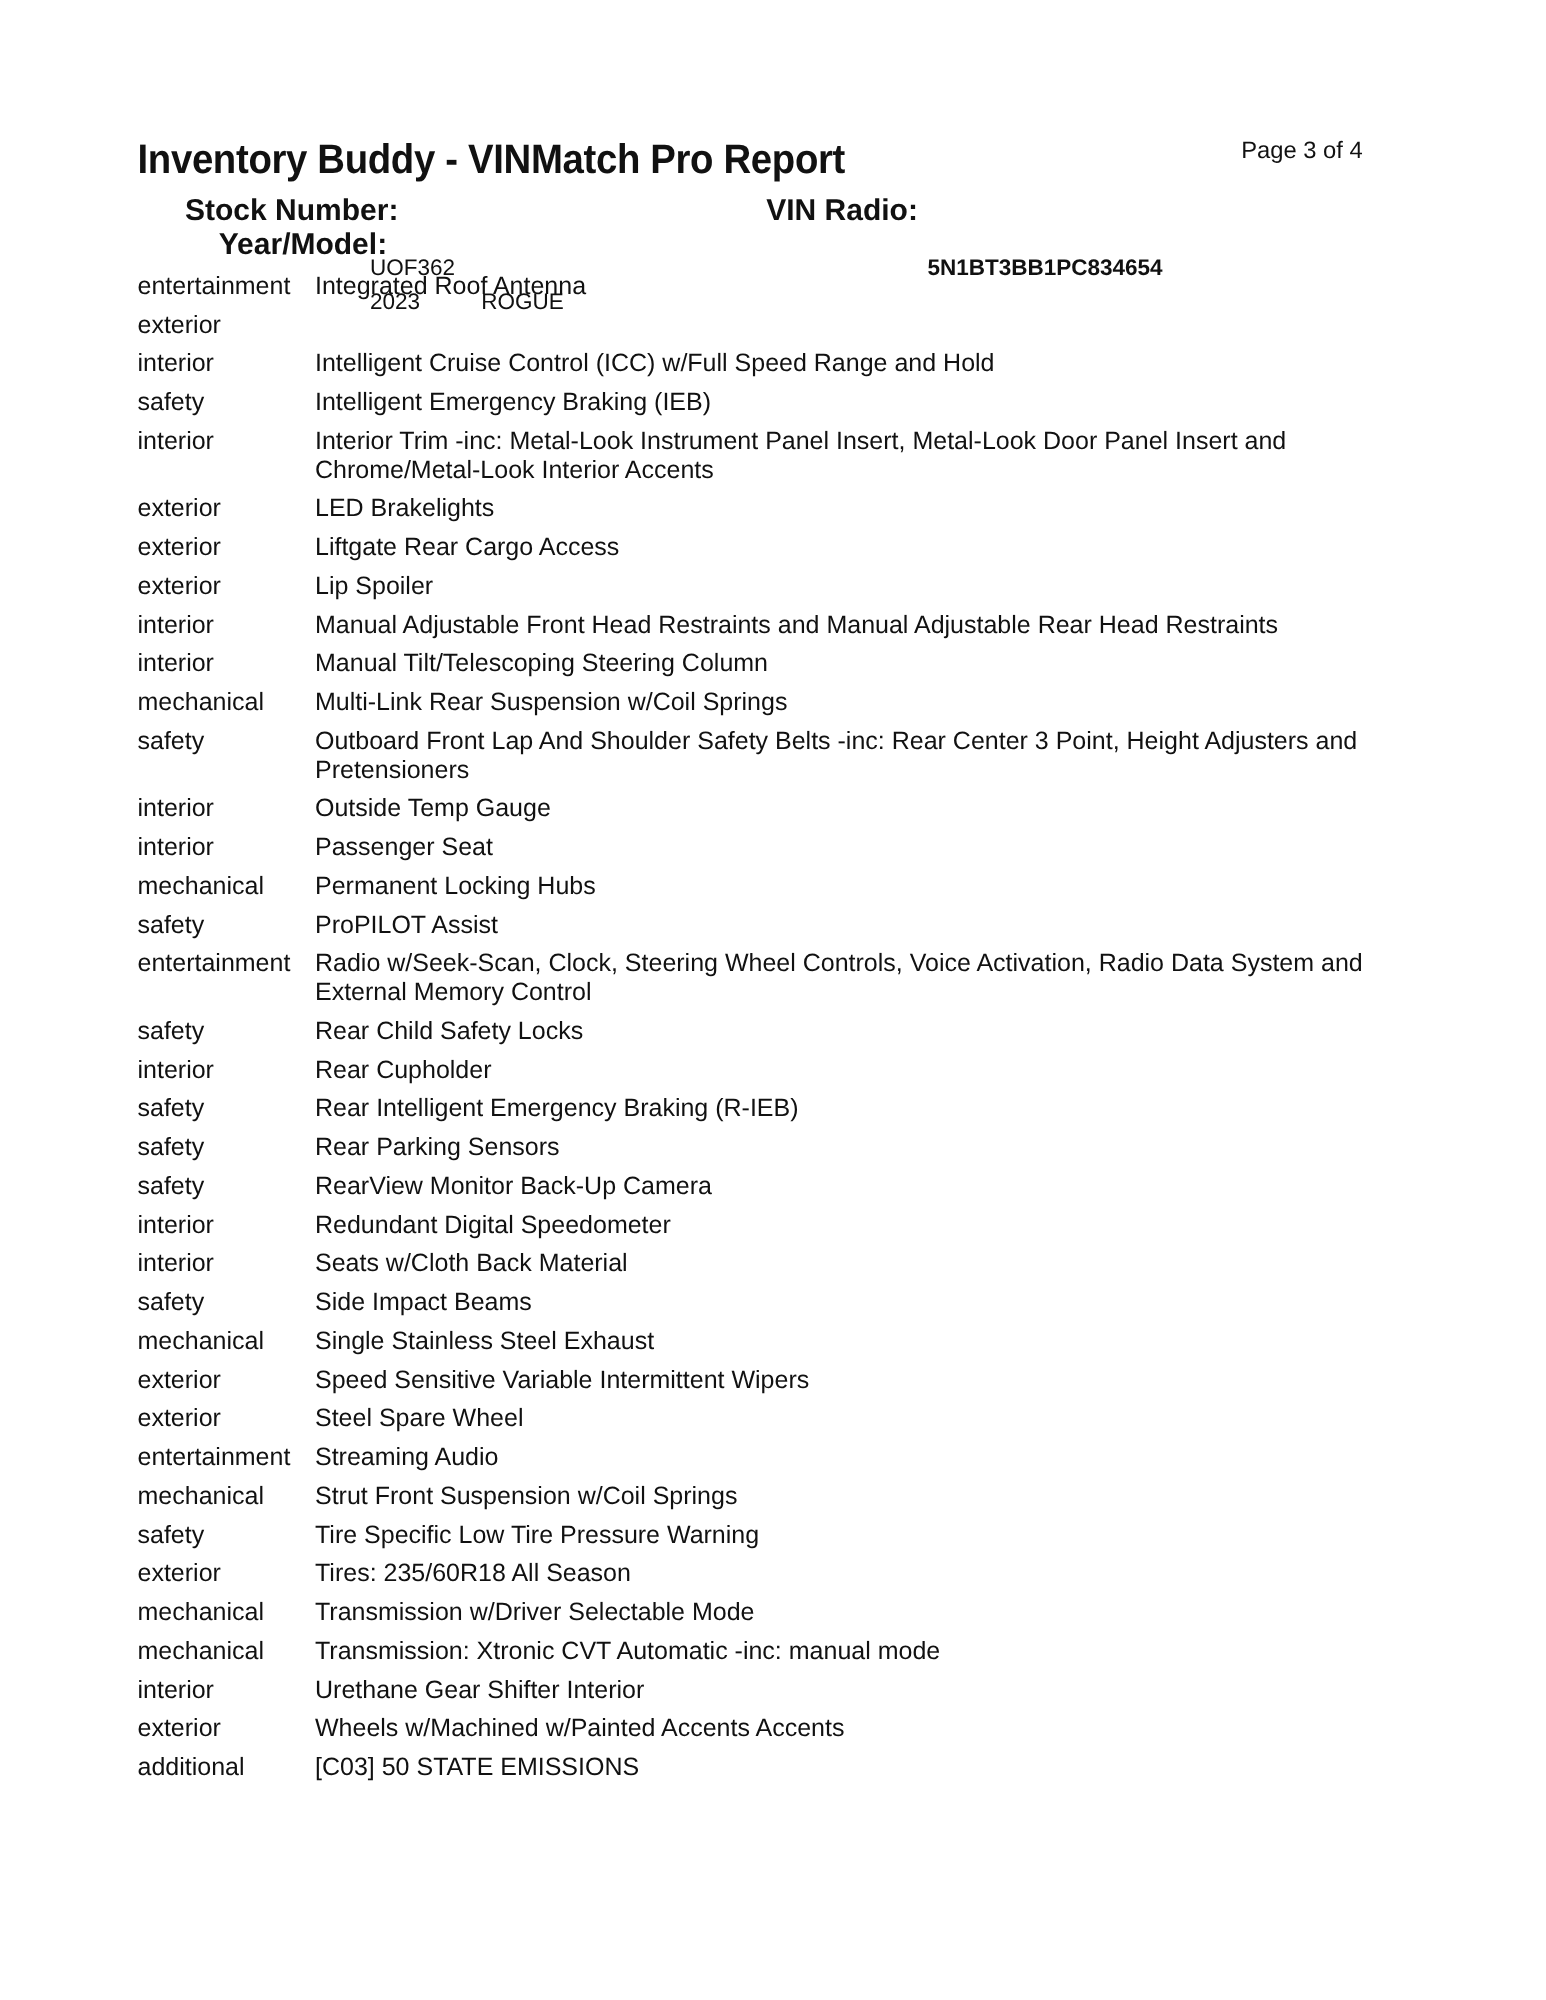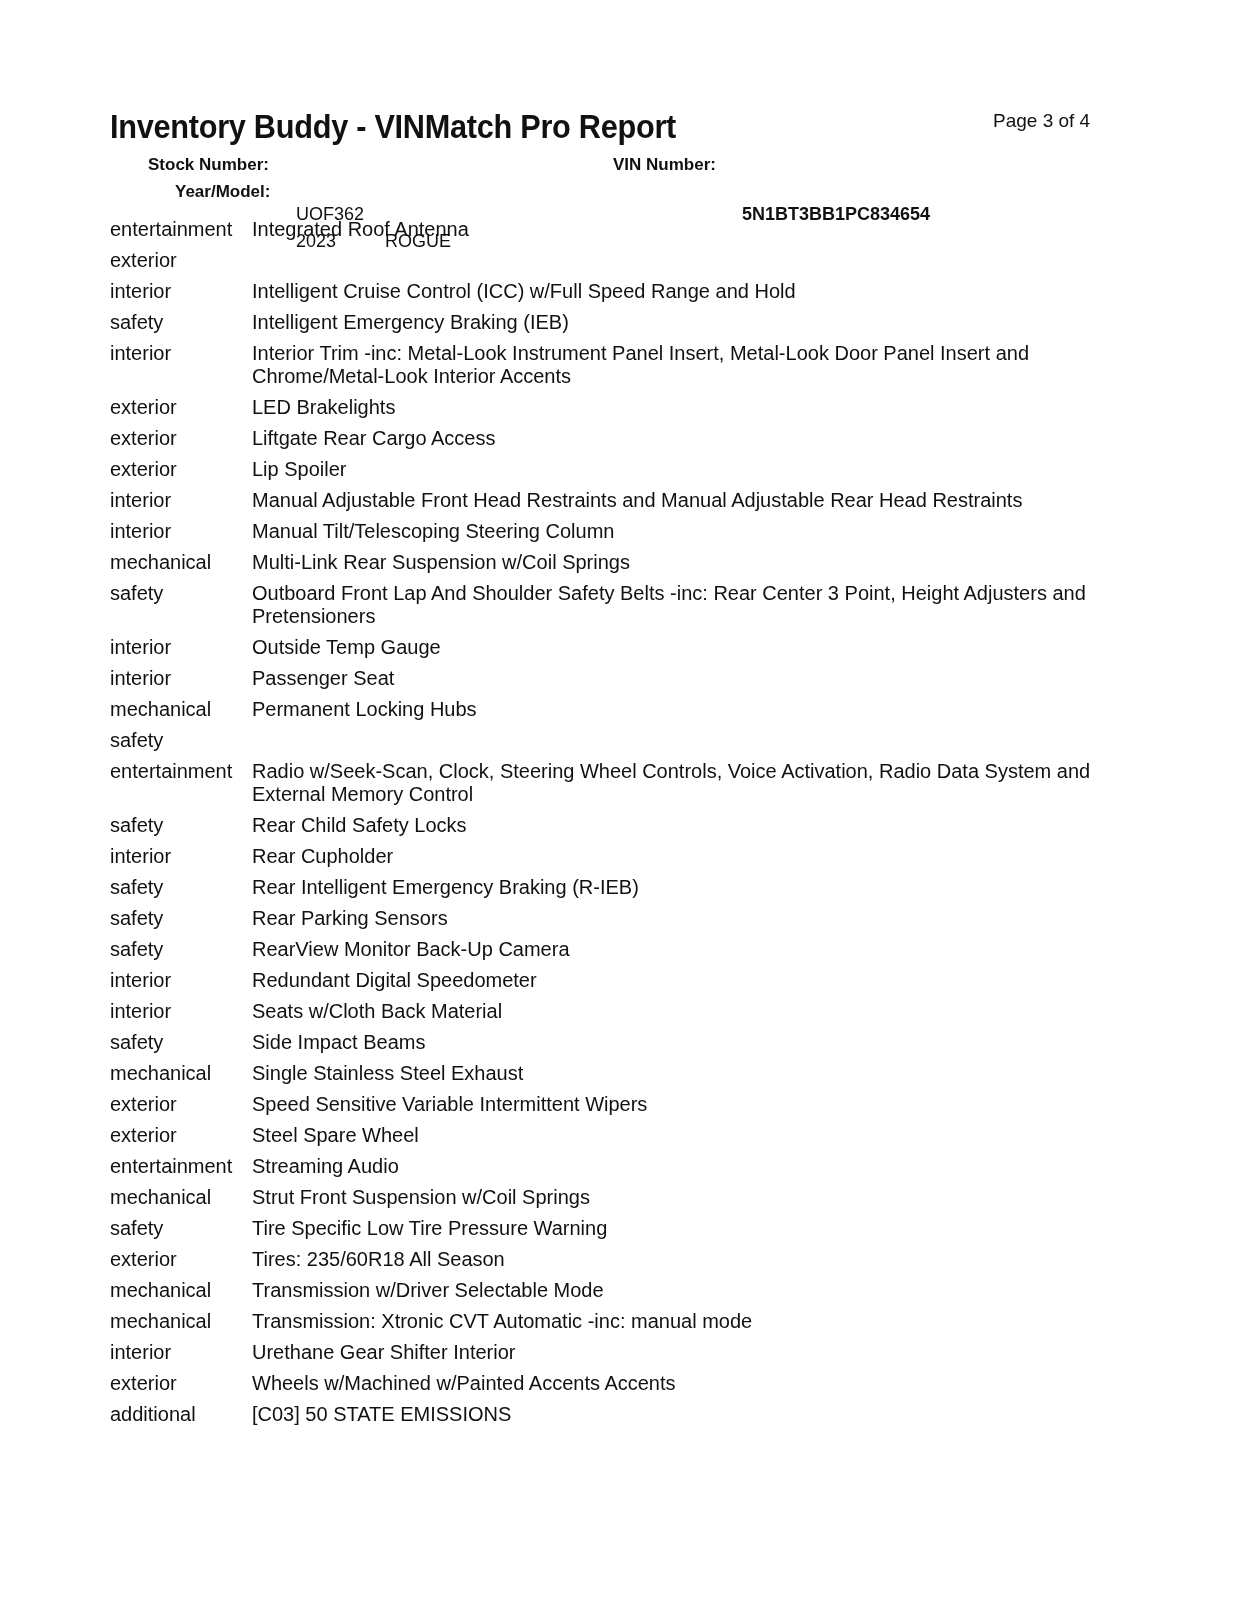--- a/index.html
+++ b/index.html
@@ -11,38 +11,38 @@
     position: absolute; left: 110px; top: 108px;
     font-family: "Liberation Sans", sans-serif;
     font-weight: bold; font-size: 33px; letter-spacing: -0.3px;
     transform: scaleX(0.93); transform-origin: left top;
   }
   .page-num {
     position: absolute; left: 993px; top: 110px;
     font-size: 19px;
   }
   .meta-label {
-    position: absolute; font-weight: bold; font-size: 17px; text-align: right;
+    position: absolute; font-weight: bold; font-size: 24px; text-align: right;
   }
   .meta-value { position: absolute; font-size: 18px; margin-top: 48px; }
   .rows { position: absolute; left: 110px; top: 218px; width: 1000px; }
   .row { display: flex; margin-bottom: 8px; font-size: 20px; line-height: 23px; }
   .row .cat { width: 142px; flex: none; }
   .row .desc { flex: 1; }
 </style>
 </head>
 <body>
 
 <div class="title">Inventory Buddy - VINMatch Pro Report</div>
 <div class="page-num">Page 3 of 4</div>
 
 <div class="meta-label" style="left:148px; top:155px;">Stock Number:</div>
 <div class="meta-value" style="left:296px; top:156px;">UOF362</div>
 
-<div class="meta-label" style="left:613px; top:155px;">VIN Number:</div>
+<div class="meta-label" style="left:613px; top:155px;">VIN Radio:</div>
 <div class="meta-value" style="left:742px; top:156px;font-weight:bold;">5N1BT3BB1PC834654</div>
 
 <div class="meta-label" style="left:175px; top:182px;">Year/Model:</div>
 <div class="meta-value" style="left:296px; top:183px;">2023</div>
 <div class="meta-value" style="left:385px; top:183px;">ROGUE</div>
 
 <div class="rows" id="rows">
     <div class="row">
       <div class="cat">entertainment</div>
       <div class="desc">Integrated Roof Antenna</div>
@@ -97,20 +97,21 @@
     <div class="row">
       <div class="cat">interior</div>
       <div class="desc">Passenger Seat</div>
     </div>
     <div class="row">
       <div class="cat">mechanical</div>
       <div class="desc">Permanent Locking Hubs</div>
     </div>
     <div class="row">
       <div class="cat">safety</div>
+      <div class="desc">ProPILOT Assist</div>
     </div>
     <div class="row">
       <div class="cat">entertainment</div>
       <div class="desc">Radio w/Seek-Scan, Clock, Steering Wheel Controls, Voice Activation, Radio Data System and External Memory Control</div>
     </div>
     <div class="row">
       <div class="cat">safety</div>
       <div class="desc">Rear Child Safety Locks</div>
     </div>
     <div class="row">

